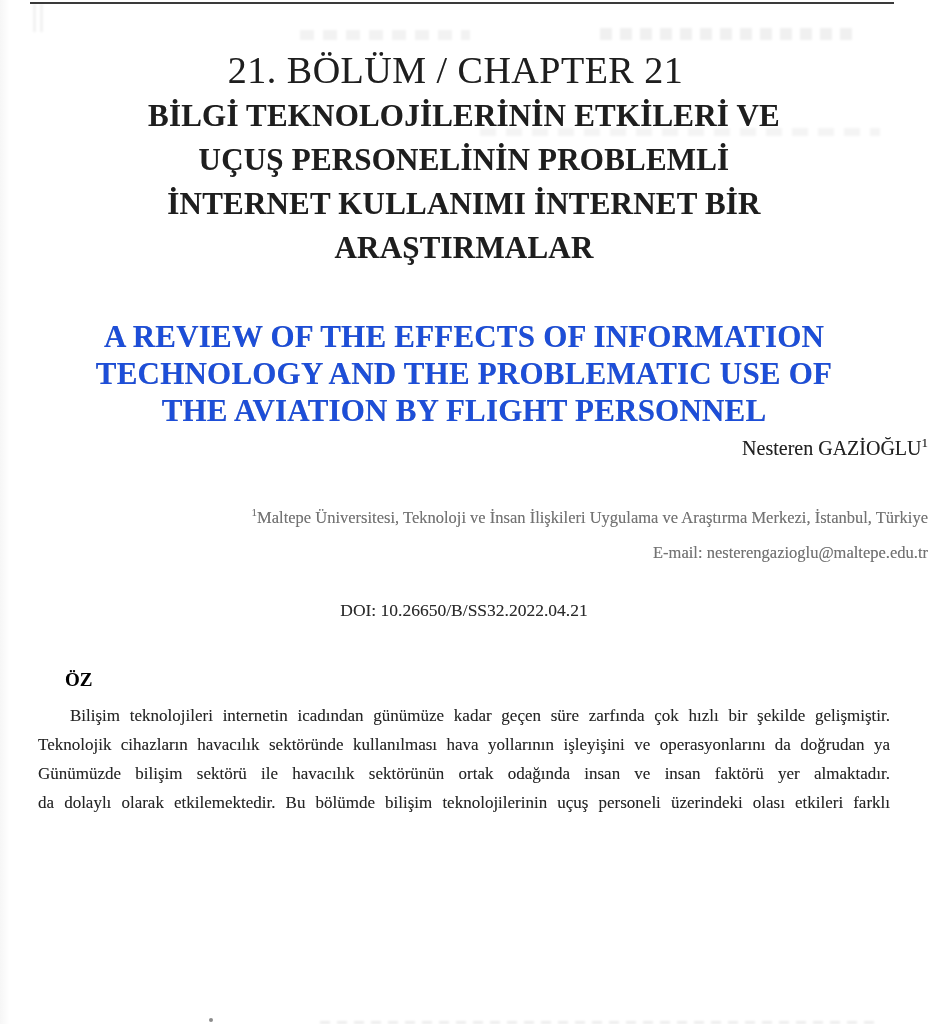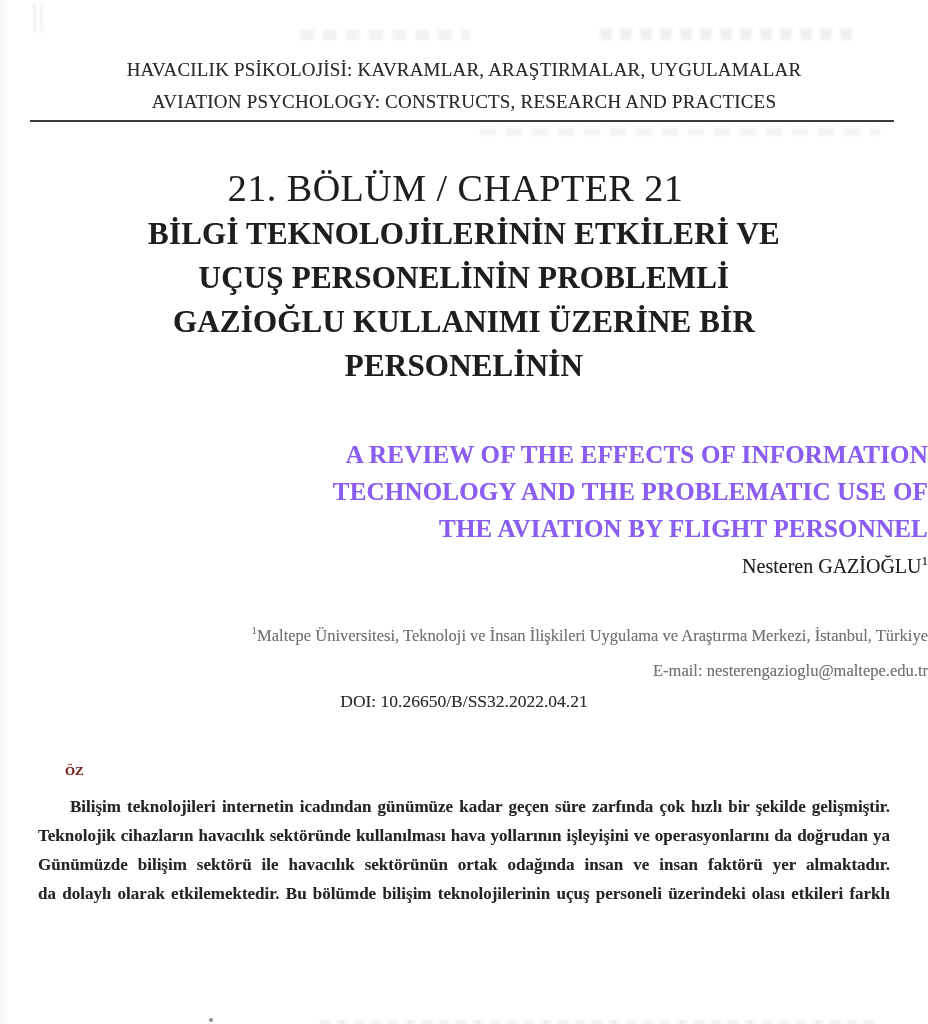--- a/index.html
+++ b/index.html
@@ -51,26 +51,26 @@
     font-weight: bold;
     font-size: 31px;
     line-height: 44px;
     letter-spacing: 0.2px;
     color: #1e1e1e;
   }
 
   
   .title-en {
     margin-top: 48px;
-    text-align: right;
+    text-align: center;
     font-weight: bold;
-    font-size: 25px;
+    font-size: 31px;
     line-height: 37px;
     letter-spacing: 0.2px;
-    color: #8b5cf6;
+    color: #1d4ed8;
   }
 
   
   .author {
     text-align: right;
     font-size: 20px;
     line-height: 28px;
     font-weight: normal;
     color: #222222;
   }
@@ -81,47 +81,47 @@
     margin-top: 32px;
     text-align: right;
     font-size: 16.5px;
     line-height: 36px;
     color: #737373;
   }
   .affiliation-line sup { font-size: 11px; }
 
   
   .doi-line {
+    margin-top: 27px;
     text-align: center;
     font-size: 17.5px;
     line-height: 24px;
     color: #2b2b2b;
   }
 
   
   .abstract {
     margin: 46px 38px 0 38px;
   }
   .abstract-heading {
     font-weight: bold;
-    font-size: 13px;
+    font-size: 19px;
     line-height: 24px;
     padding-left: 27px;
-    color: #7f1d1d;
+    color: #000000;
   }
   .abstract-body {
     margin-top: 9px;
     font-size: 17px;
     line-height: 29px;
     color: #262626;
   }
   .ab-line {
     text-align: justify;
     text-align-last: justify;
-    font-weight: bold;
   }
   .ab-line.indent { text-indent: 32px; }
 
   
   .artifact { position: absolute; pointer-events: none; }
   .a-topleft {
     left: 33px; top: 4px; width: 10px; height: 28px;
     background: repeating-linear-gradient(90deg, rgba(0,0,0,0.05) 0 3px, transparent 3px 7px);
     filter: blur(1px);
   }
@@ -157,35 +157,31 @@
 </head>
 <body>
 
 <div class="page">
 
   <div class="artifact a-leftedge"></div>
   <div class="artifact a-topleft"></div>
   <div class="artifact a-top1"></div>
   <div class="artifact a-top2"></div>
 
-  <header class="running-head">
-    <div class="rh-line">HAVACILIK PSİKOLOJİSİ: KAVRAMLAR, ARAŞTIRMALAR, UYGULAMALAR</div>
-    <div class="rh-line">AVIATION PSYCHOLOGY: CONSTRUCTS, RESEARCH AND PRACTICES</div>
-  </header>
 
   <hr class="head-rule">
   <div class="artifact a-belowrule"></div>
 
   <h1 class="chapter-heading">21. BÖLÜM / CHAPTER 21</h1>
 
   <div class="title-tr">
     <div class="title-line">BİLGİ TEKNOLOJİLERİNİN ETKİLERİ VE</div>
     <div class="title-line">UÇUŞ PERSONELİNİN PROBLEMLİ</div>
-    <div class="title-line">GAZİOĞLU KULLANIMI ÜZERİNE BİR</div>
-    <div class="title-line">PERSONELİNİN</div>
+    <div class="title-line">İNTERNET KULLANIMI İNTERNET BİR</div>
+    <div class="title-line">ARAŞTIRMALAR</div>
   </div>
 
   <div class="title-en">
     <div class="title-line">A REVIEW OF THE EFFECTS OF INFORMATION</div>
     <div class="title-line">TECHNOLOGY AND THE PROBLEMATIC USE OF</div>
     <div class="title-line">THE AVIATION BY FLIGHT PERSONNEL</div>
   </div>
 
   <div class="author">
     <span>Nesteren GAZİOĞLU</span><sup>1</sup>

